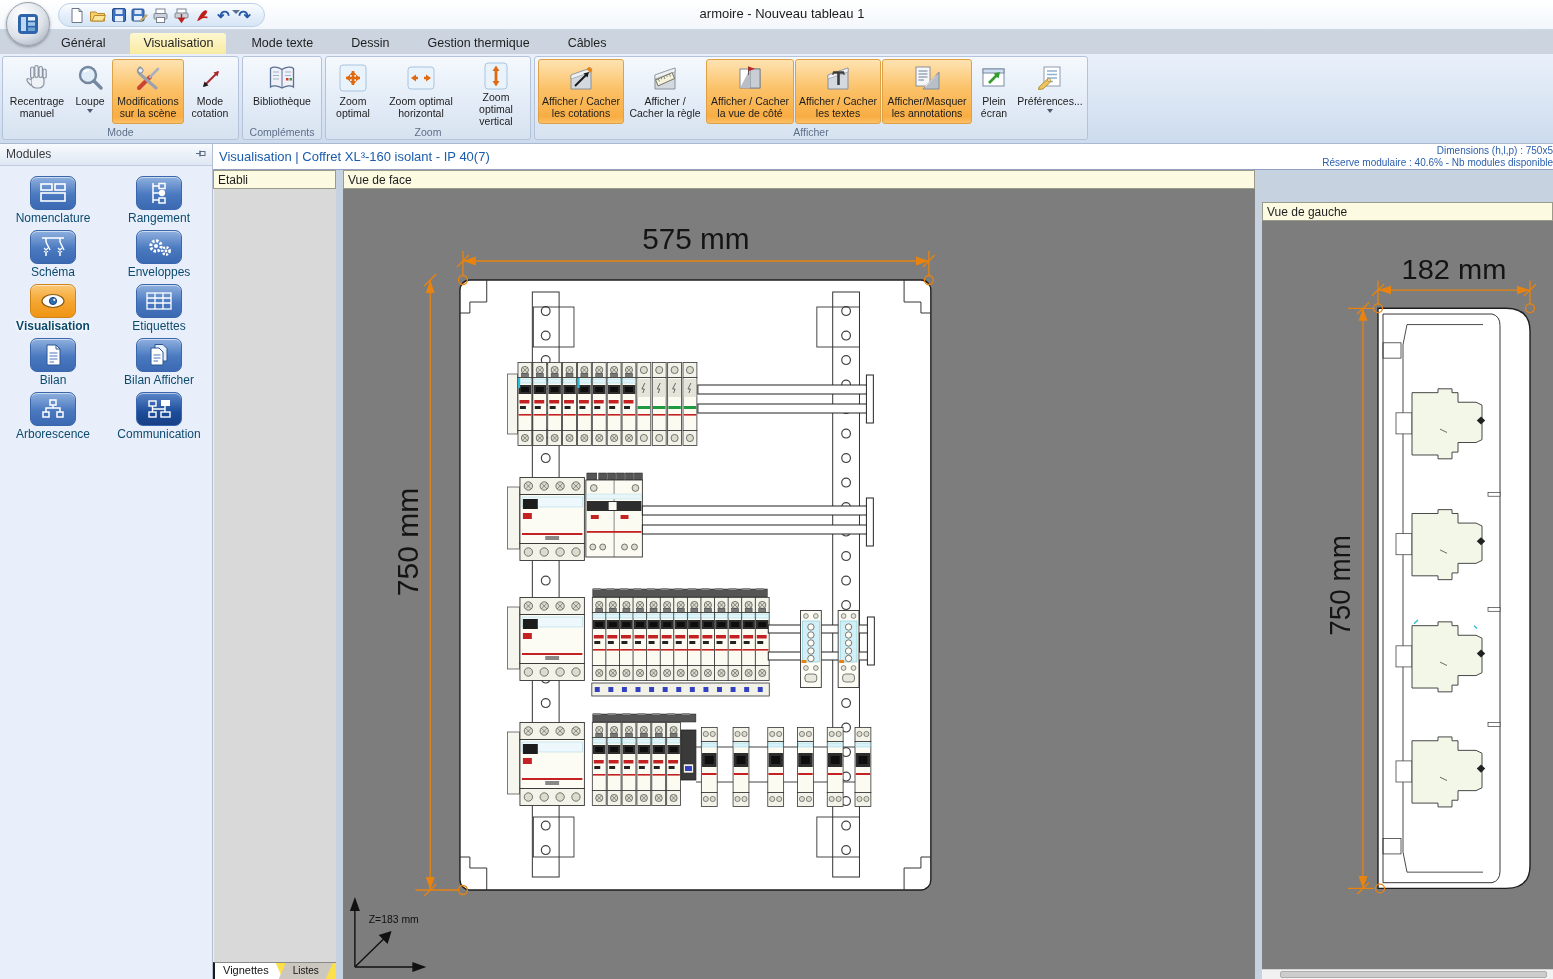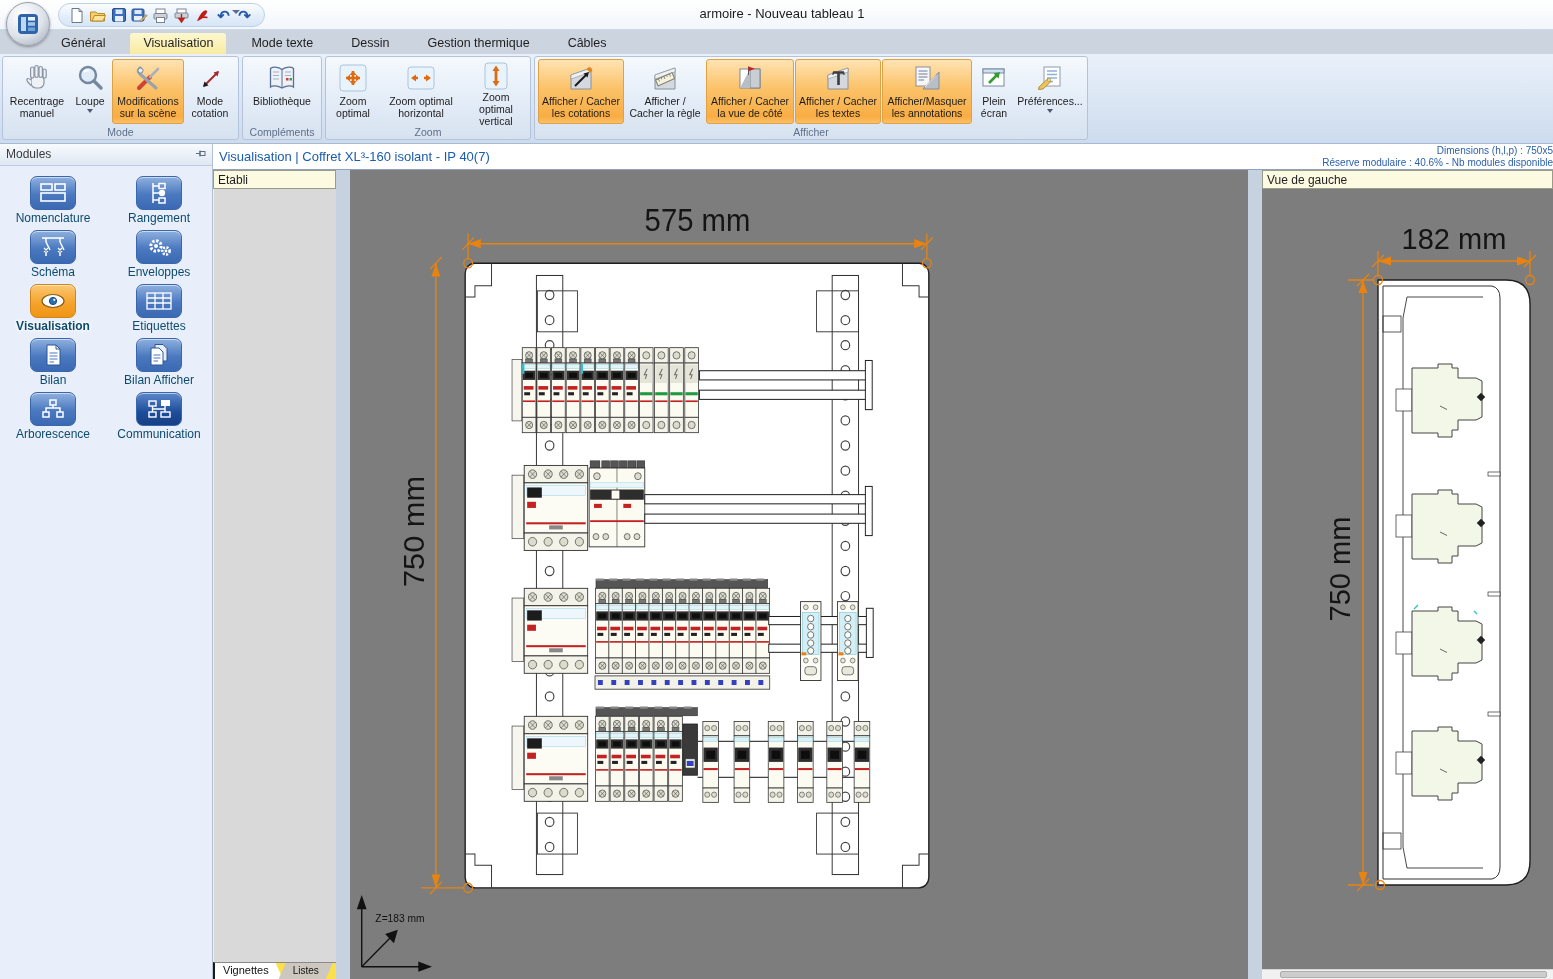--- a/index.html
+++ b/index.html
@@ -56,35 +56,35 @@
   .micon.dark { background:linear-gradient(#5c86c8,#1d4d9b 60%,#173f85); }
   .mp-item.selected .micon { background:linear-gradient(#fbc873,#f4a42e 55%,#ef9413); border-color:#d08417; }
   .mp-item.selected .mlabel { font-weight:bold; text-shadow:0 0 3px #fff, 0 0 5px #fff, 0 0 2px #fff; }
 
   .right { flex:1; display:flex; flex-direction:column; min-width:0; }
   .doc-header { height:26px; flex:0 0 26px; background:#fff; border-bottom:1px solid #8fa3c0; position:relative;
                 display:flex; align-items:center; overflow:hidden; }
   .doc-title { font-size:13px; color:#1b5cad; padding-left:6px; white-space:nowrap; }
   .doc-info { position:absolute; right:0; top:1px; text-align:right; font-size:10px; line-height:12px; color:#2b5fae; white-space:nowrap; }
 
-  .panes { flex:1; display:flex; gap:14px; background:#c7d2e0; min-height:0; }
+  .panes { flex:1; display:flex; gap:7px; background:#c7d2e0; min-height:0; }
   .pane { display:flex; flex-direction:column; min-width:0; }
   .pane-header { height:19px; flex:0 0 19px; background:#fdfae2; border:1px solid #9b9b8b; font-size:12px; padding:2px 4px; color:#1e1e1e; }
   .etabli { width:123px; flex:0 0 123px; }
   .etabli-body { flex:1; background:#d9d9d9; border-left:1px solid #efefef; }
   .etabli-tabs { height:17px; flex:0 0 17px; background:#fde047; border-top:1px solid #8a8a8a; display:flex; align-items:stretch;
                  font-size:11px; color:#111; border-left:2px solid #1a1a1a; }
   .etab { padding:1px 10px 0 8px; cursor:default; }
   .etab.active { background:#fff; clip-path:polygon(0 0, calc(100% - 7px) 0, 100% 100%, 0 100%); padding-right:14px; }
   .etab.inactive { background:#ccc8c0; clip-path:polygon(7px 0, 100% 0, calc(100% - 7px) 100%, 0 100%);
                    font-size:10px; padding:2px 14px 0 14px; margin-left:-4px; }
   .vface { flex:1; }
   .canvas { flex:1; background:#7d7d7d; position:relative; min-height:0; }
   .canvas svg { position:absolute; inset:0; width:100%; height:100%; }
-  .vleft { width:291px; flex:0 0 291px; }
+  .vleft { width:291px; flex:0 0 291px;margin-top:32px; }
   .hscroll { height:10px; flex:0 0 10px; background:#f1f1f1; border-top:1px solid #d5d5d5; position:relative; }
   .hthumb { position:absolute; left:18px; right:6px; top:1px; bottom:1px; background:#cdcdcd; border:1px solid #aeaeae; border-radius:2px; }
 
   svg text { font-family:"Liberation Sans",sans-serif; }
 </style>
 </head>
 <body>
 
 <div id="app">
 
@@ -514,20 +514,21 @@
         <div class="pane etabli">
           <div class="pane-header">Etabli</div>
           <div class="etabli-body"></div>
           <div class="etabli-tabs">
             <span class="etab active">Vignettes</span>
             <span class="etab inactive">Listes</span>
           </div>
         </div>
 
         <div class="pane vface">
+          <div class="pane-header">Vue de face</div>
           <div class="canvas">
             <svg viewBox="0 0 920 790" preserveAspectRatio="none">
               <defs>
                 <symbol id="nmod" overflow="visible">
                   <rect x=".5" y=".5" width="14" height="15" fill="#f3f3e9" stroke="#333" stroke-width=".8"></rect>
                   <circle cx="7.5" cy="8" r="3.6" fill="#dcdccd" stroke="#444" stroke-width=".7"></circle>
                   <path d="M5,5.5 L10,10.5 M10,5.5 L5,10.5" stroke="#555" stroke-width=".6"></path>
                   <rect x="4" y="11.5" width="7" height="4" fill="#777" stroke="#333" stroke-width=".5"></rect>
                   <rect x=".5" y="15.5" width="14" height="53" fill="#fbfbf2" stroke="#333" stroke-width=".8"></rect>
                   <rect x="1.2" y="17" width="12.6" height="4" fill="#e2f4f9" stroke="#7ccadb" stroke-width=".4"></rect>

